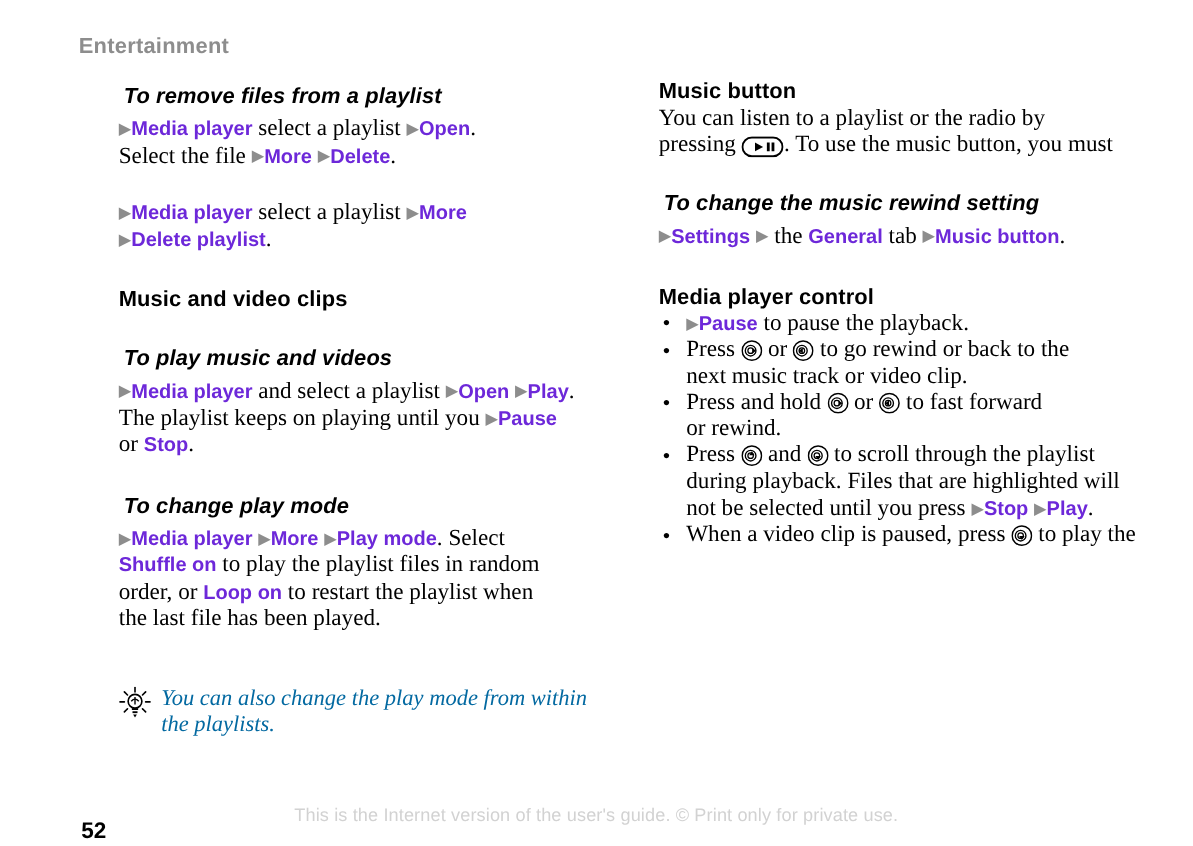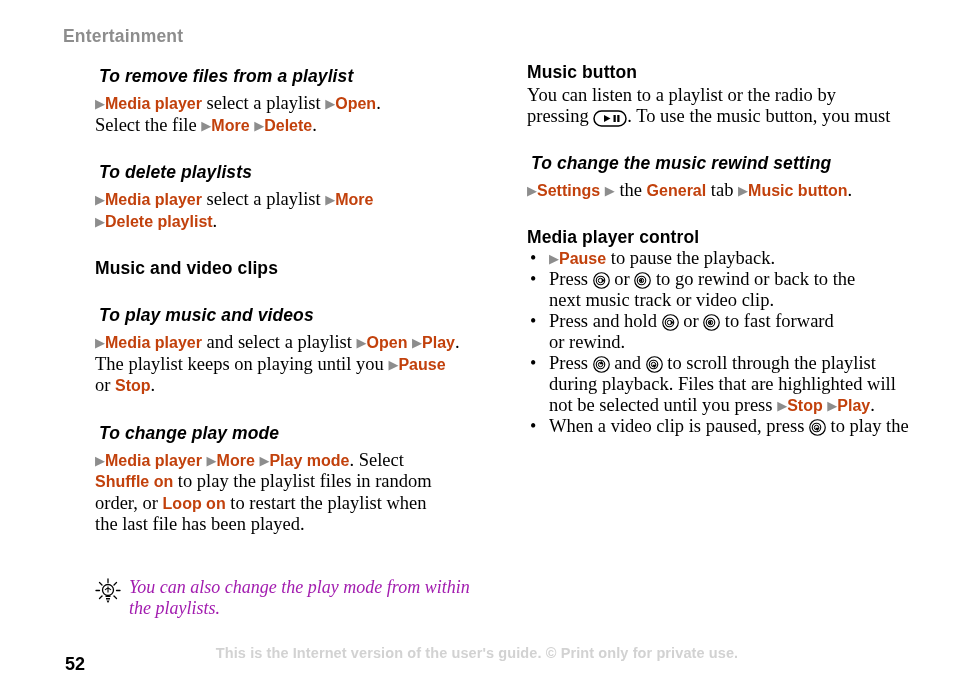--- a/index.html
+++ b/index.html
@@ -44,21 +44,21 @@
     color: #000000;
   }
 
   .footer-note {
     position: absolute;
     left: 0;
     right: 0;
     top: 645px;
     text-align: center;
     font-family: "Liberation Sans", sans-serif;
-    font-weight: bold;
+    font-weight: normal;
     font-size: 14.5px;
     color: #d2d2d2;
     letter-spacing: 0.1px;
   }
 
   
   .col {
     position: absolute;
     top: 62px;
   }
@@ -100,21 +100,21 @@
   .gap-sm  { height: 2px; }
   .gap-md  { height: 16px; }
   .gap-lg  { height: 22px; }
   .gap-xl  { height: 26px; }
 
   
   .menu {
     font-family: "Liberation Sans", sans-serif;
     font-weight: bold;
     font-size: 16px;
-    color: #c2410c;
+    color: #6d28d9;
     letter-spacing: 0px;
     margin-top: 36px;
   }
   .arrow {
     font-family: "Liberation Sans", sans-serif;
     color: #8d8d8d;
     font-size: 13px;
     vertical-align: 1px;
   }
 
@@ -142,21 +142,21 @@
   }
 
   
   .tip {
     position: relative;
     padding-left: 34px;
     font-family: "Liberation Serif", serif;
     font-style: italic;
     font-size: 18px;
     line-height: 21px;
-    color: #a21caf;
+    color: #0369a1;
   }
   .tip .bulb {
     position: absolute;
     left: 0;
     top: 1px;
   }
 
   
   .icon-inline {
     display: inline-block;
@@ -170,21 +170,20 @@
 
 <div class="page">
 
   <div class="chapter-header">Entertainment</div>
 
   <div class="col col-left" id="col-left">
       <h3 class="task-title">To remove files from a playlist</h3>
       <div class="gap-sm"></div>
       <p class="body"><span class="line"><span class="arrow">▶</span><span class="menu">Media player</span><span> select a playlist </span><span class="arrow">▶</span><span class="menu">Open</span><span>.</span></span><br><span class="line"><span>Select the file </span><span class="arrow">▶</span><span class="menu">More</span><span> </span><span class="arrow">▶</span><span class="menu">Delete</span><span>.</span></span></p>
       <div class="gap-lg"></div>
-      <h3 class="task-title">To delete playlists</h3>
       <div class="gap-sm"></div>
       <p class="body"><span class="line"><span class="arrow">▶</span><span class="menu">Media player</span><span> select a playlist </span><span class="arrow">▶</span><span class="menu">More</span></span><br><span class="line"><span class="arrow">▶</span><span class="menu">Delete playlist</span><span>.</span></span></p>
       <div class="gap-xl"></div>
       <h2 class="section-title">Music and video clips</h2>
       <div class="gap-lg"></div>
       <h3 class="task-title">To play music and videos</h3>
       <div class="gap-sm"></div>
       <p class="body"><span class="line"><span class="arrow">▶</span><span class="menu">Media player</span><span> and select a playlist </span><span class="arrow">▶</span><span class="menu">Open</span><span> </span><span class="arrow">▶</span><span class="menu">Play</span><span>.</span></span><br><span class="line"><span>The playlist keeps on playing until you </span><span class="arrow">▶</span><span class="menu">Pause</span></span><br><span class="line"><span>or </span><span class="menu">Stop</span><span>.</span></span></p>
       <div class="gap-lg"></div>
       <h3 class="task-title">To change play mode</h3>

